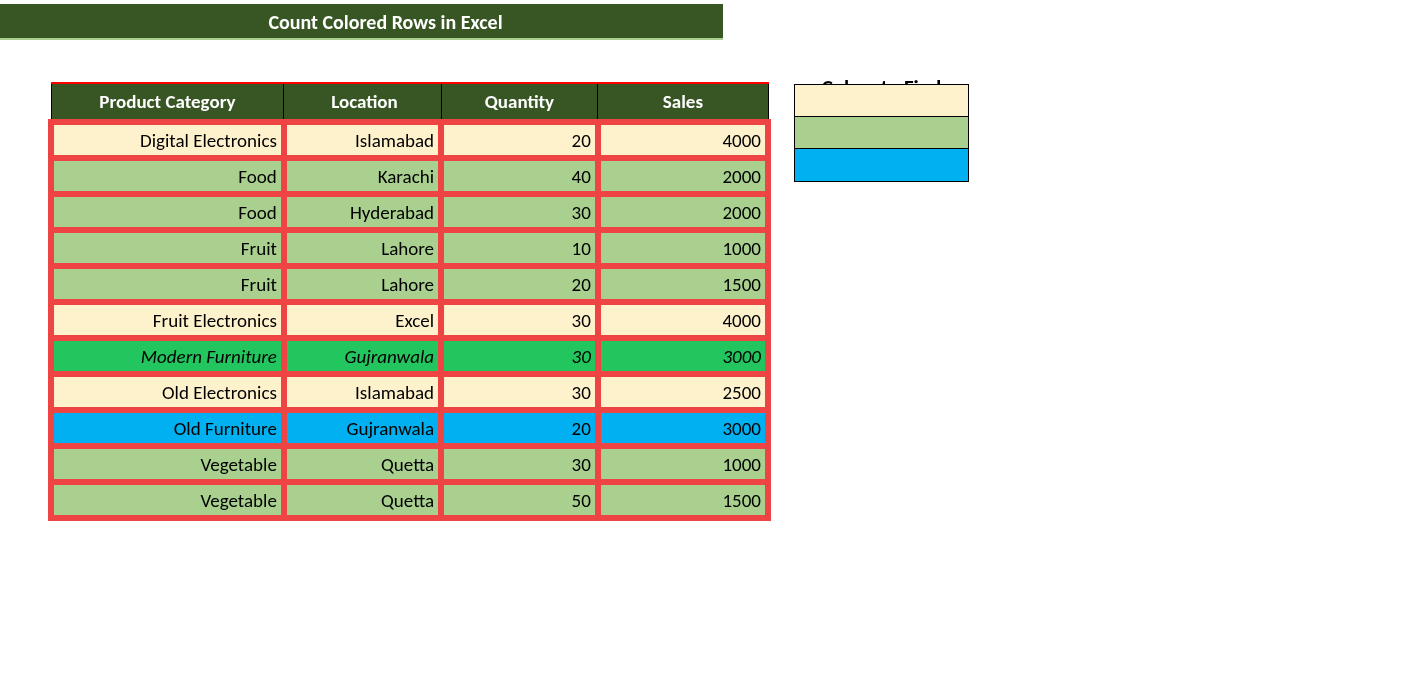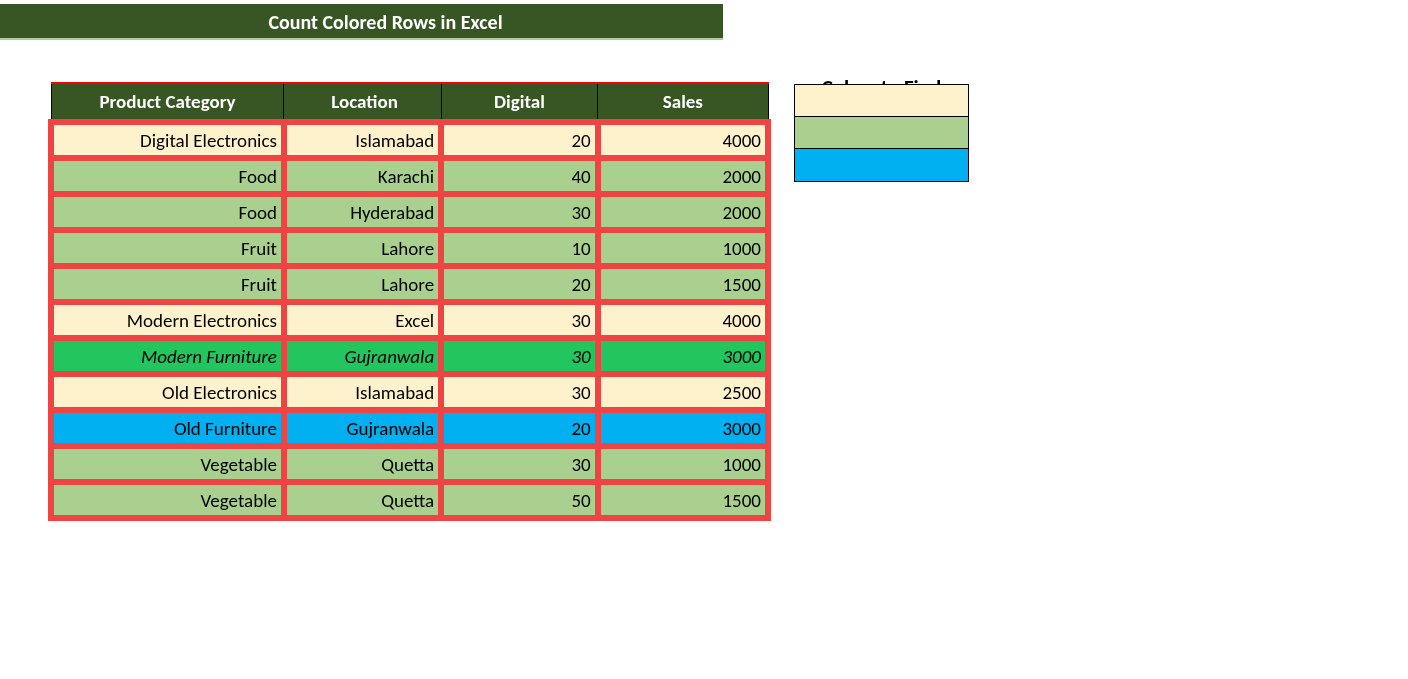--- a/index.html
+++ b/index.html
@@ -86,21 +86,21 @@
 </head>
 <body>
 
 <div class="title-bar">Count Colored Rows in Excel</div>
 
 <table class="data-table">
   <thead>
     <tr>
       <th>Product Category</th>
       <th>Location</th>
-      <th>Digital</th>
+      <th>Quantity</th>
       <th>Sales</th>
     </tr>
   </thead>
   <tbody id="data-body">
       <tr style="background: rgb(254, 242, 204);">
         <td>Digital Electronics</td>
         <td>Islamabad</td>
         <td>20</td>
         <td>4000</td>
       </tr>
@@ -122,21 +122,21 @@
         <td>10</td>
         <td>1000</td>
       </tr>
       <tr style="background: rgb(169, 208, 142);">
         <td>Fruit</td>
         <td>Lahore</td>
         <td>20</td>
         <td>1500</td>
       </tr>
       <tr style="background: rgb(254, 242, 204);">
-        <td>Modern Electronics</td>
+        <td>Fruit Electronics</td>
         <td>Excel</td>
         <td>30</td>
         <td>4000</td>
       </tr>
       <tr style="background: #22c55e; font-style: italic;">
         <td>Modern Furniture</td>
         <td>Gujranwala</td>
         <td>30</td>
         <td>3000</td>
       </tr>

